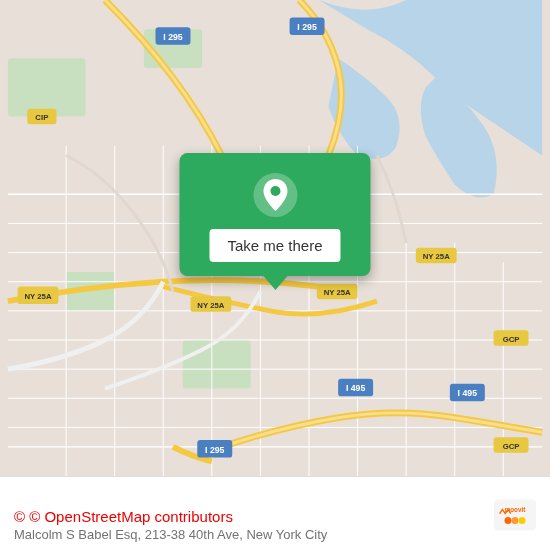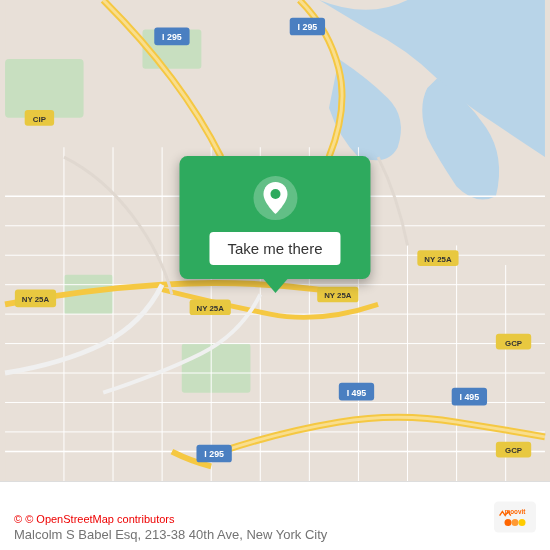--- a/index.html
+++ b/index.html
@@ -94,21 +94,21 @@
       min-height: 62px;
     }
 
     .bottom-left {
       display: flex;
       flex-direction: column;
       gap: 2px;
     }
 
     .osm-credit {
-      font-size: 11px;
+      font-size: 15px;
       color: #555;
       margin-top: 21px;
     }
 
     .osm-credit span {
       color: #e00;
     }
 
     .address-text {
       font-size: 13px;

